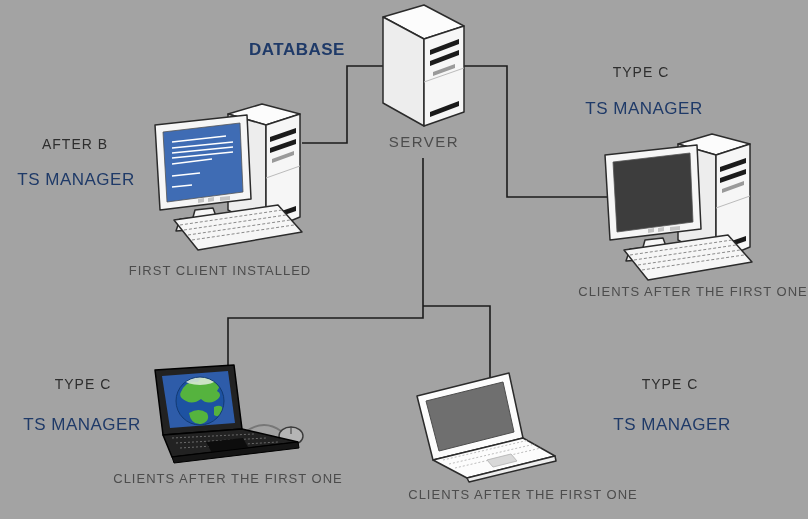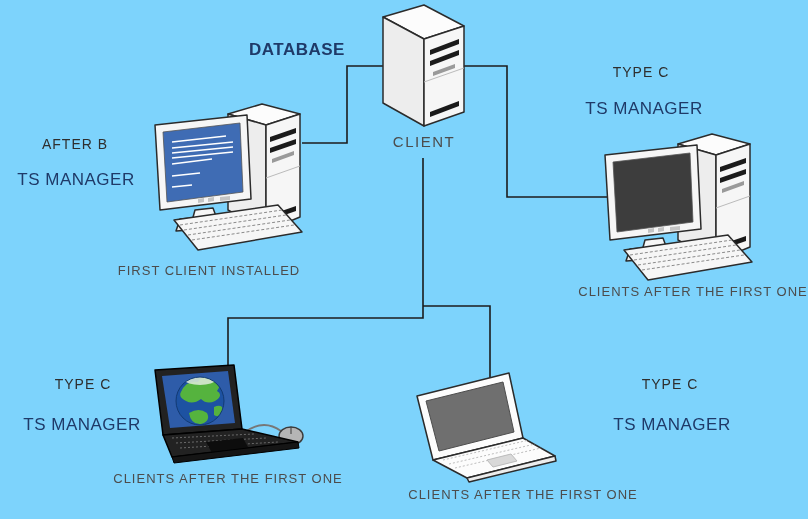--- a/index.html
+++ b/index.html
@@ -1,17 +1,17 @@
 <!DOCTYPE html>
 <html style="--accent-navy: #1f3a68; --label-dark: #2e2e2e; --caption-gray: #4c4c4c; --line-color: #1c1c1c; --device-body: #f6f6f6; --device-outline: #2b2b2b; --screen-blue: #3f6cb4; --screen-dark: #3d3d3d; --laptop-screen-blue: #2e5ca9; --globe-ocean: #1d52a2; --globe-land: #55b33e;"><head>
 <meta charset="utf-8">
 <style>
   html,body{margin:0;padding:0;background:#ffffff;}
   .canvas{
-    position:relative;width:808px;height:519px;overflow:hidden;background:#7dd3fc;
+    position:relative;width:808px;height:519px;overflow:hidden;background:#a3a3a3;
     font-family:"Liberation Sans","DejaVu Sans",sans-serif;
   }
   .lbl{position:absolute;text-align:center;line-height:1.15;white-space:nowrap;}
   .db-title{font-size:17px;font-weight:bold;letter-spacing:.5px;color:var(--accent-navy,#1f3a68);}
   .srv-cap{font-size:15px;letter-spacing:1.5px;color:var(--caption-gray,#4c4c4c);}
   .typ{font-size:14px;letter-spacing:1px;color:var(--label-dark,#2e2e2e);}
   .prod{font-size:17px;font-weight:normal;letter-spacing:.5px;color:var(--accent-navy,#1f3a68);}
   .cap{font-size:13px;letter-spacing:1px;color:var(--caption-gray,#4c4c4c);}
   .dev{position:absolute;}
   svg{display:block;overflow:visible;}
@@ -140,25 +140,25 @@
     <polygon class="gray-screen" points="23,35 100,16 111,66 36,85" stroke="#4d4d4d" stroke-width="1"></polygon>
     <polygon class="outl body-lt" points="30,94 120,72 152,90 64,112"></polygon>
     <line class="keys-lt" x1="40" y1="94" x2="126" y2="74"></line>
     <line class="keys-lt" x1="46" y1="98" x2="132" y2="78"></line>
     <line class="keys-lt" x1="52" y1="102" x2="138" y2="82"></line>
     <polygon points="84,94 108,88 114,95 90,101" fill="#d9d9d9" stroke="#bbb" stroke-width="1"></polygon>
     <polygon class="outl body-dk" points="64,112 152,90 153,95 66,116"></polygon>
   </svg>
 
   <div class="lbl db-title" style="left:236px;top:40px;width:122px">DATABASE</div>
-  <div class="lbl srv-cap" style="left:380px;top:133px;width:88px">CLIENT</div>
+  <div class="lbl srv-cap" style="left:380px;top:133px;width:88px">SERVER</div>
 
   <div class="lbl typ" style="left:25px;top:136px;width:100px">AFTER B</div>
   <div class="lbl prod" style="left:2px;top:170px;width:148px">TS MANAGER</div>
-  <div class="lbl cap" style="left:94px;top:264px;width:230px">FIRST CLIENT INSTALLED</div>
+  <div class="lbl cap" style="left:105px;top:264px;width:230px">FIRST CLIENT INSTALLED</div>
 
   <div class="lbl typ" style="left:591px;top:64px;width:100px">TYPE C</div>
   <div class="lbl prod" style="left:574px;top:99px;width:140px">TS MANAGER</div>
   <div class="lbl cap" style="left:577px;top:285px;width:232px">CLIENTS AFTER THE FIRST ONE</div>
 
   <div class="lbl typ" style="left:33px;top:376px;width:100px">TYPE C</div>
   <div class="lbl prod" style="left:9px;top:415px;width:146px">TS MANAGER</div>
   <div class="lbl cap" style="left:113px;top:472px;width:230px">CLIENTS AFTER THE FIRST ONE</div>
 
   <div class="lbl typ" style="left:620px;top:376px;width:100px">TYPE C</div>

